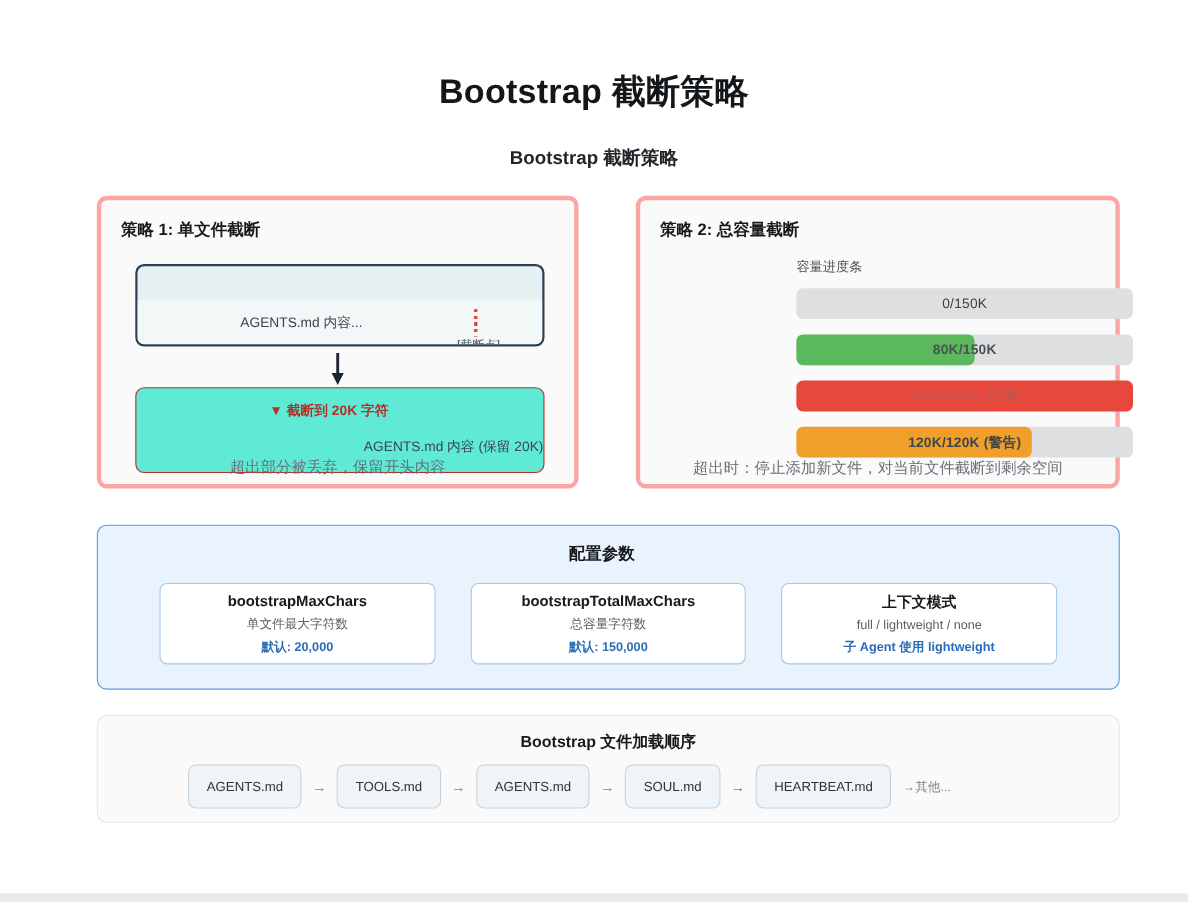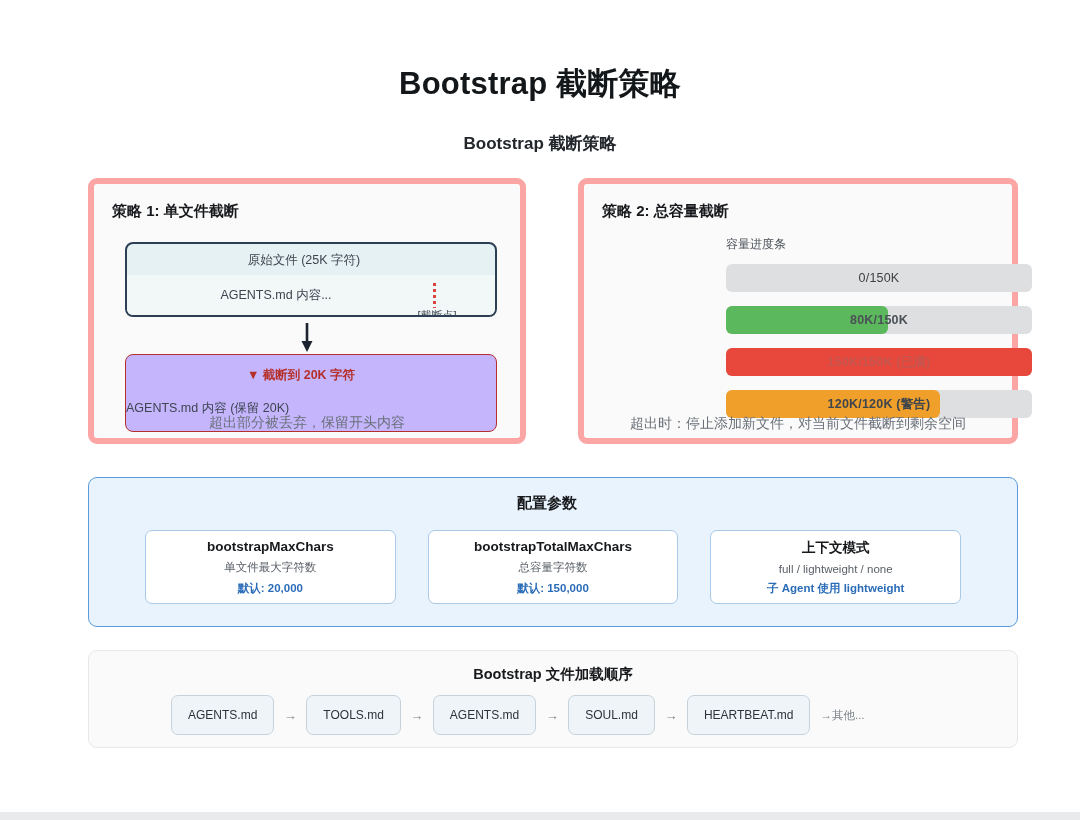--- a/index.html
+++ b/index.html
@@ -43,21 +43,21 @@
     text-align: center;
     font-size: 17px;
     font-weight: 700;
     color: #22262b;
   }
 
   
   .panel {
     position: absolute;
     background: #fafafa;
-    border: 6px solid #fca5a5;
+    border: 4px solid #fca5a5;
     border-radius: 9px;
   }
   .panel-strategy1 { left: 88px; top: 178px; width: 438px; height: 266px; }
   .panel-strategy2 { left: 578px; top: 178px; width: 440px; height: 266px; overflow: visible; }
 
   .panel-heading {
     position: absolute;
     left: 18px;
     top: 18px;
     font-size: 15px;
@@ -132,36 +132,36 @@
   .down-arrow svg { display: inline-block; }
 
   .trunc-box {
     position: absolute;
     left: 31px;
     top: 170px;
     width: 372px;
     height: 78px;
     border: 1.6px solid #b5302b;
     border-radius: 8px;
-    background: #c4b5fd;
+    background: #5eead4;
   }
   .trunc-label {
     position: absolute;
     left: 0; right: 20px;
     top: 12px;
     text-align: center;
     font-size: 12.5px;
     font-weight: 700;
     color: #b5302b;
   }
   .trunc-content {
     position: absolute;
     left: 0; right: 0;
     top: 45px;
-    text-align: left;
+    text-align: right;
     font-size: 12.5px;
     color: #3d4550;
   }
   .panel-foot {
     position: absolute;
     left: 0; right: 0;
     bottom: 6px;
     text-align: center;
     font-size: 14px;
     color: #6a7078;
@@ -312,21 +312,20 @@
 
 <div class="page">
 
   <h1 class="page-title">Bootstrap 截断策略</h1>
   <div class="section-title">Bootstrap 截断策略</div>
 
   <section class="panel panel-strategy1">
     <div class="panel-heading">策略 1: 单文件截断</div>
 
     <div class="orig-box">
-      <div class="orig-label">原始文件 (25K 字符)</div>
       <div class="orig-inner">
         <div class="orig-content">AGENTS.md 内容...</div>
         <div class="cut-marker"></div>
         <div class="cut-label">[截断点]</div>
       </div>
     </div>
 
     <div class="down-arrow">
       <svg width="14" height="30" viewBox="0 0 14 30" aria-hidden="true">
         <line x1="7" y1="0" x2="7" y2="20" stroke="#1b2430" stroke-width="2.6"></line>

